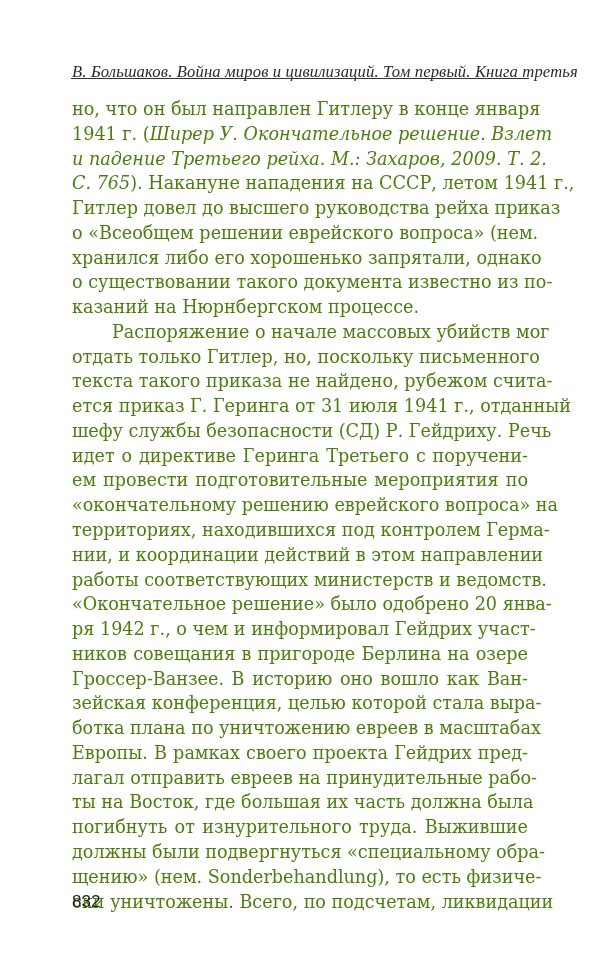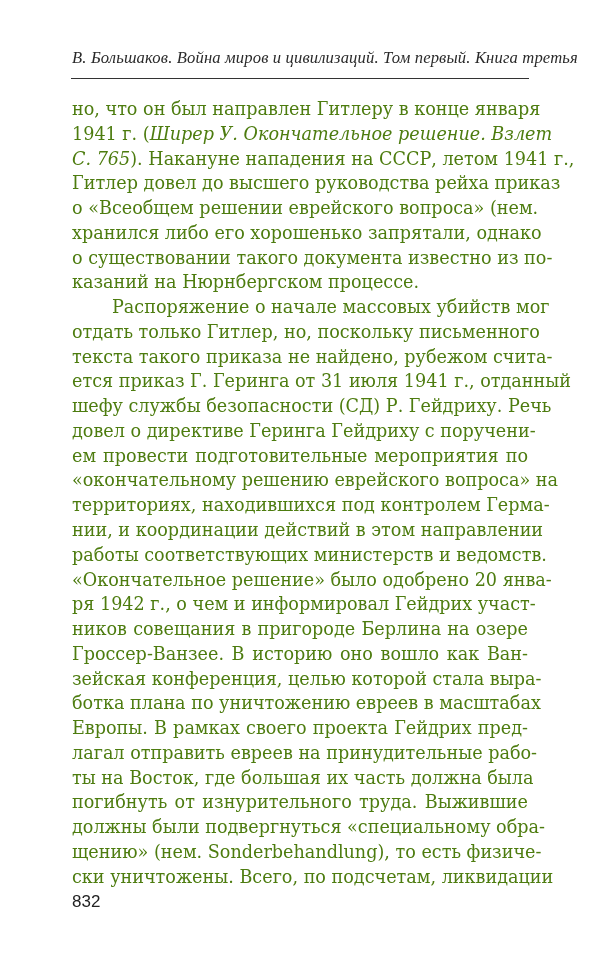--- a/index.html
+++ b/index.html
@@ -11,21 +11,21 @@
       width: 600px;
       height: 960px;
       position: relative;
       overflow: hidden;
       color: #1e1e1e;
     }
     .running-head {
       position: absolute;
       left: 72px;
       width: 456px;
-      top: 49px;
+      top: 63px;
       height: 20px;
       font-family: "Liberation Serif", "DejaVu Serif", serif;
       font-style: italic;
       font-size: 16.6px;
       line-height: 18px;
       color: #2a2a2a;
       text-align: justify;
       text-align-last: justify;
       white-space: nowrap;
       letter-spacing: 0.15px;
@@ -78,32 +78,33 @@
   </style>
 </head>
 <body>
 
 <div class="running-head">В. Большаков. Война миров и цивилизаций. Том первый. Книга третья</div>
 <div class="head-rule"></div>
 
 <div class="body-text">
   <span class="line">но, что он был направлен Гитлеру в конце января</span>
   <span class="line"><span>1941 г. (</span><span class="it">Ширер У. Окончательное решение. Взлет</span></span>
+  <span class="line"><span class="it">и падение Третьего рейха. М.: Захаров, 2009. Т. 2.</span></span>
   <span class="line"><span class="it">С. 765</span><span>). Накануне нападения на СССР, летом 1941 г.,</span></span>
   <span class="line">Гитлер довел до высшего руководства рейха приказ</span>
   <span class="line">о «Всеобщем решении еврейского вопроса» (нем.</span>
   <span class="line">хранился либо его хорошенько запрятали, однако</span>
   <span class="line">о существовании такого документа известно из по-</span>
   <span class="line last">казаний на Нюрнбергском процессе.</span>
   <span class="line indent">Распоряжение о начале массовых убийств мог</span>
   <span class="line">отдать только Гитлер, но, поскольку письменного</span>
   <span class="line">текста такого приказа не найдено, рубежом счита-</span>
   <span class="line">ется приказ Г. Геринга от 31 июля 1941 г., отданный</span>
   <span class="line">шефу службы безопасности (СД) Р. Гейдриху. Речь</span>
-  <span class="line">довел о директиве Геринга Гейдриху с поручени-</span>
+  <span class="line">идет о директиве Геринга Третьего с поручени-</span>
   <span class="line">ем провести подготовительные мероприятия по</span>
   <span class="line">«окончательному решению еврейского вопроса» на</span>
   <span class="line">территориях, находившихся под контролем Герма-</span>
   <span class="line">нии, и координации действий в этом направлении</span>
   <span class="line">работы соответствующих министерств и ведомств.</span>
   <span class="line">«Окончательное решение» было одобрено 20 янва-</span>
   <span class="line">ря 1942 г., о чем и информировал Гейдрих участ-</span>
   <span class="line">ников совещания в пригороде Берлина на озере</span>
   <span class="line">Гроссер-Ванзее. В историю оно вошло как Ван-</span>
   <span class="line">зейская конференция, целью которой стала выра-</span>

